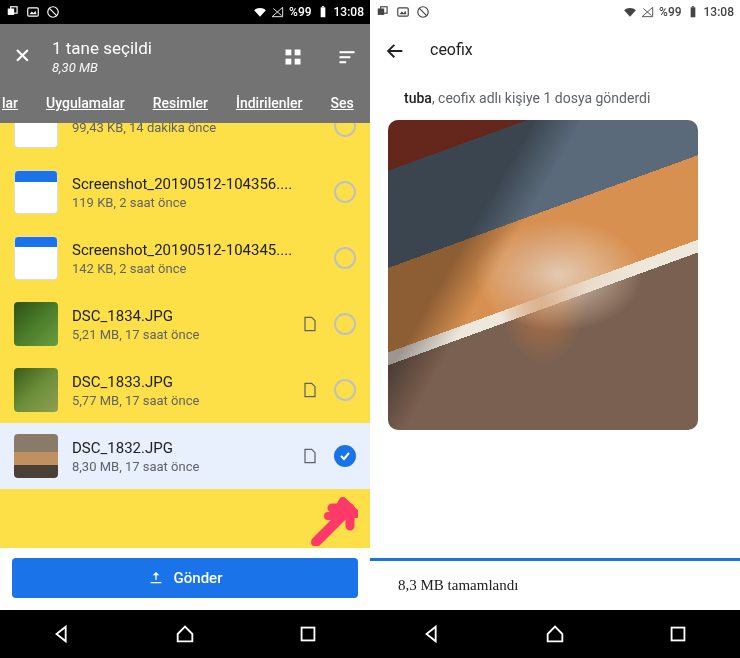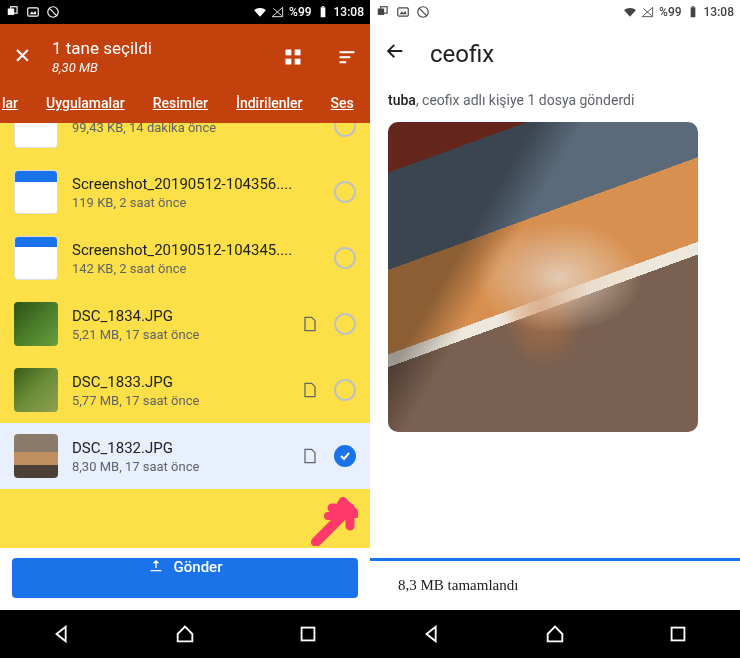--- a/index.html
+++ b/index.html
@@ -14,21 +14,21 @@
   .sb-ico { width: 14px; height: 14px; display: inline-flex; align-items: center; justify-content: center; }
   .sb-ico svg { width: 14px; height: 14px; fill: #fff; }
   .sb-txt { font-size: 12px; font-weight: 500; }
   
   
   .navbar { height: 48px; background: #000; display: flex; align-items: center; justify-content: space-around; }
   .nav-btn { width: 28px; height: 28px; display: flex; align-items: center; justify-content: center; }
   .nav-btn svg { width: 22px; height: 22px; fill: none; stroke: #fff; stroke-width: 2; }
   
   
-  .blue-header { background: #c2410c; color: #fff; padding: 14px 12px 0 12px; }
+  .blue-header { background: #737373; color: #fff; padding: 14px 12px 0 12px; }
   .bh-row1 { display: flex; align-items: center; gap: 20px; padding-bottom: 10px; }
   .bh-close svg { width: 20px; height: 20px; fill: #fff; }
   .bh-title-block { flex: 1; }
   .bh-title { font-size: 17px; font-weight: 400; }
   .bh-sub { font-size: 13px; opacity: .95; margin-top: 2px; font-style: italic; }
   .bh-ico { width: 22px; height: 22px; display: flex; align-items: center; justify-content: center; margin-left: 12px; }
   .bh-ico svg { width: 20px; height: 20px; fill: #fff; }
   .tabs { display: flex; gap: 28px; padding: 10px 0 12px 0; font-size: 14px; font-weight: 500; overflow: hidden; margin-left:-10px;}
   .tab { white-space: nowrap; text-decoration: underline; }
   
@@ -50,30 +50,30 @@
   .check { width: 22px; height: 22px; border: 2px solid #bdc1c6; border-radius: 50%; flex-shrink: 0; }
   .check.on { background: #1a73e8; border-color: #1a73e8; display: flex; align-items: center; justify-content: center; }
   .check.on svg { width: 12px; height: 12px; fill: #fff; }
   
   
   .arrow-overlay { position: absolute; right: 12px; bottom: 112px; width: 50px; height: 50px; pointer-events: none; }
   .arrow-overlay svg { width: 50px; height: 50px; }
   
   
   .send-bar { padding: 10px 12px 12px 12px; background: #fff; }
-  .send-btn { background: #1a73e8; color: #fff; border-radius: 4px; height: 40px; display: flex; align-items: flex-start; justify-content: center; gap: 10px; font-size: 15px; font-weight: 500; }
+  .send-btn { background: #1a73e8; color: #fff; border-radius: 4px; height: 40px; display: flex; align-items: center; justify-content: center; gap: 10px; font-size: 15px; font-weight: 500; }
   .send-btn svg { width: 16px; height: 16px; fill: #fff; }
   
   
   .r-header { padding: 16px 14px 14px 14px; display: flex; align-items: flex-start; gap: 24px; }
   .r-back svg { width: 22px; height: 22px; fill: #202124; }
-  .r-title { font-size: 24px; color: #202124; }
+  .r-title { font-size: 16px; color: #202124; }
   .r-sub { font-size: 14px; color: #5f6368; margin-top: 4px; }
   .r-body { flex: 1; padding: 0 18px; overflow: hidden; }
-  .r-msg { font-size: 14px; color: #5f6368; margin: 10px 0 14px 0; }
+  .r-msg { font-size: 14px; color: #5f6368; margin: 10px 0 14px 16px; }
   .r-msg b { color: #202124; font-weight: 500; }
   .r-img { width: 310px; height: 310px; border-radius: 10px; background: linear-gradient(160deg,#9a3a2a 0 12%,#5a6a7a 12% 35%,#d89050 35% 55%,#eee8dc 45% 58%,#7a6050 58% 100%); position:relative; overflow:hidden;}
   .r-img::before{content:"";position:absolute;inset:0;background:
     radial-gradient(ellipse 120px 80px at 55% 50%, rgba(230,210,190,.9), transparent 70%),
     radial-gradient(ellipse 60px 100px at 50% 55%, rgba(200,120,60,.8), transparent 75%),
     linear-gradient(120deg, rgba(0,0,0,.35) 0 30%, transparent 40%);}
   .r-progress { height: 3px; background: #1a73e8; width: 100%; }
   .r-status { padding: 16px 28px; font-size: 15px; color: #202124; font-family: Liberation Serif, serif; }
 </style>
 </head>

